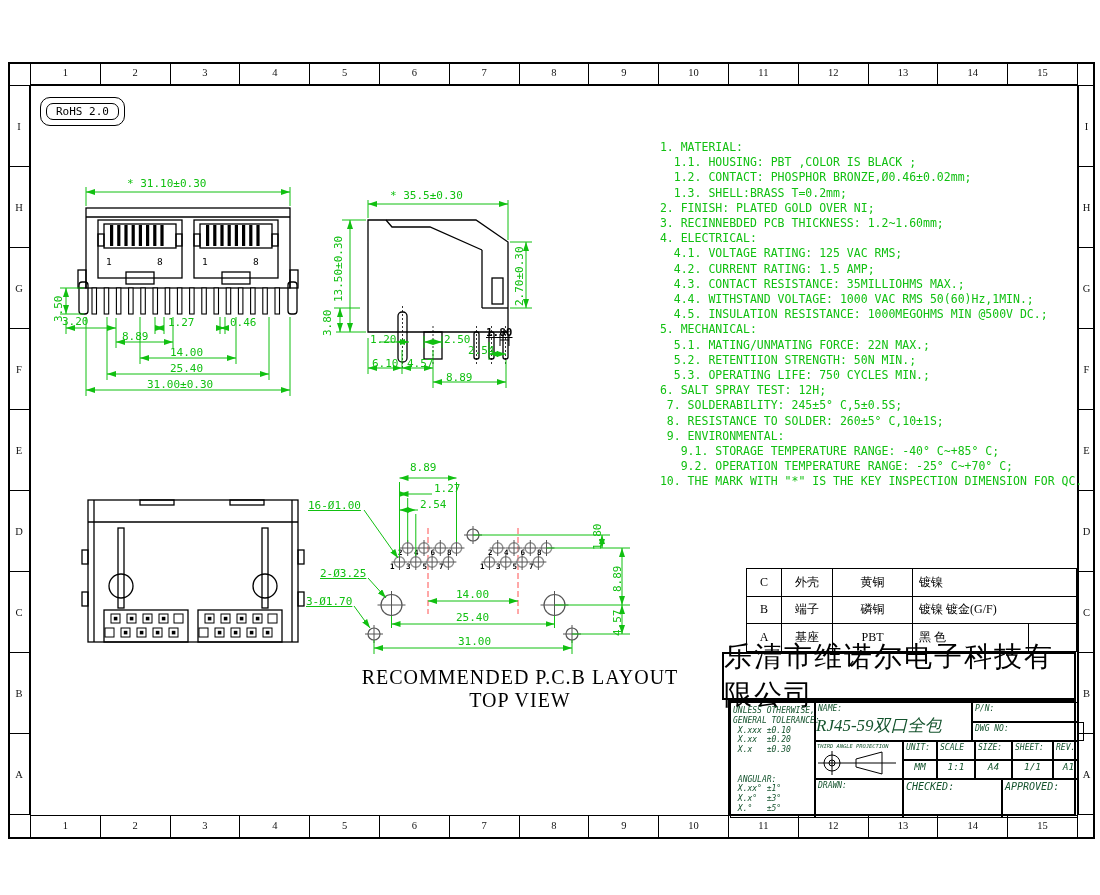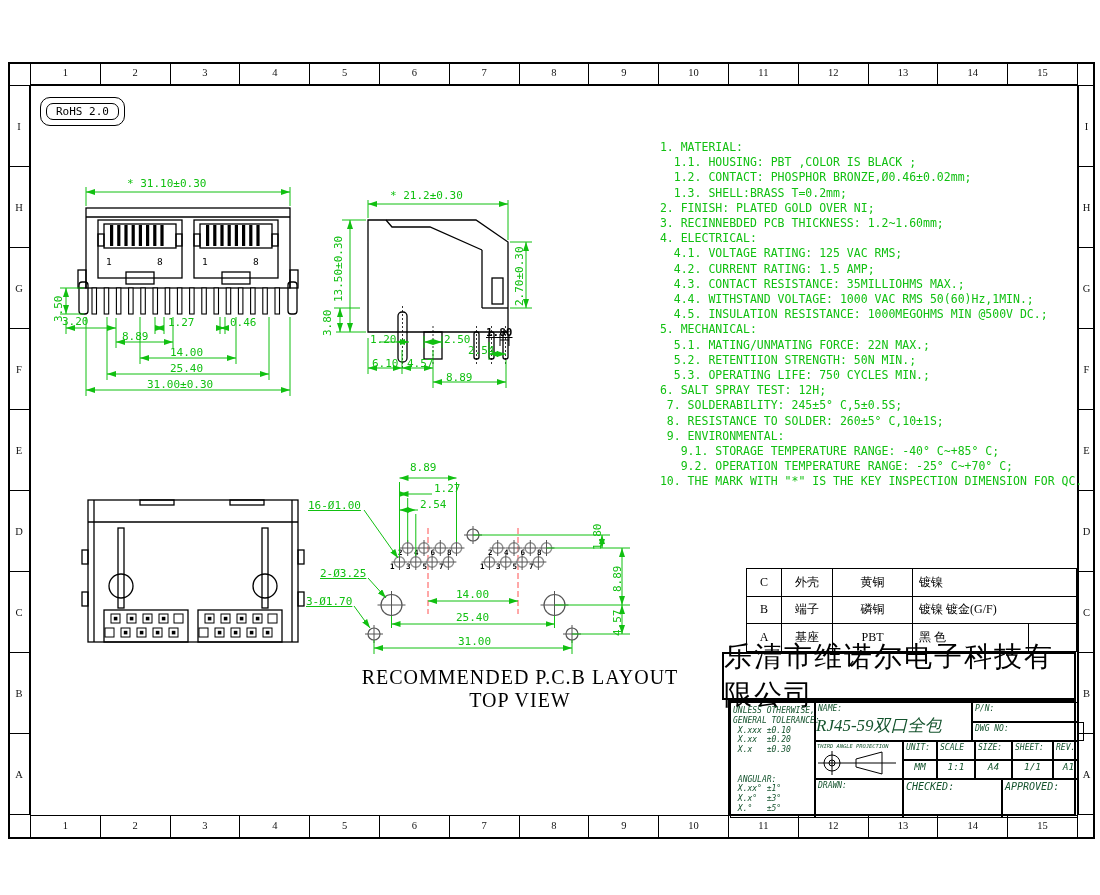--- a/index.html
+++ b/index.html
@@ -274,21 +274,21 @@
       <line x1="103" y1="160" x2="103" y2="198"></line>
       <line x1="103" y1="192" x2="176" y2="192" marker-start="url(#arS)" marker-end="url(#arS)"></line>
       <line x1="176" y1="170" x2="176" y2="198"></line>
     </g>
     <g stroke="#000" stroke-width="1" fill="none">
       <line x1="170" y1="150" x2="179" y2="150"></line>
       <line x1="170" y1="144" x2="170" y2="156"></line>
         <line x1="179" y1="144" x2="179" y2="156"></line>
     </g>
   </svg>
-  <span class="dim" style="left:60px;top:0px;">* 21.2±0.30</span>
+  <span class="dim" style="left:60px;top:0px;">* 35.5±0.30</span>
   <span class="dim vert" style="left:3px;top:112px;">13.50±0.30</span>
   <span class="dim vert" style="left:-8px;top:146px;">3.80</span>
   <span class="dim vert" style="left:184px;top:116px;">2.70±0.30</span>
   <span class="dim" style="left:40px;top:144px;">1.20</span>
   <span class="dim" style="left:114px;top:144px;">2.50</span>
   <span class="dim black" style="left:156px;top:137px;">1.80</span>
   <span class="dim" style="left:138px;top:155px;">2.54</span>
   <span class="dim" style="left:42px;top:168px;">6.10</span>
   <span class="dim" style="left:77px;top:168px;">4.57</span>
   <span class="dim" style="left:116px;top:182px;">8.89</span>

